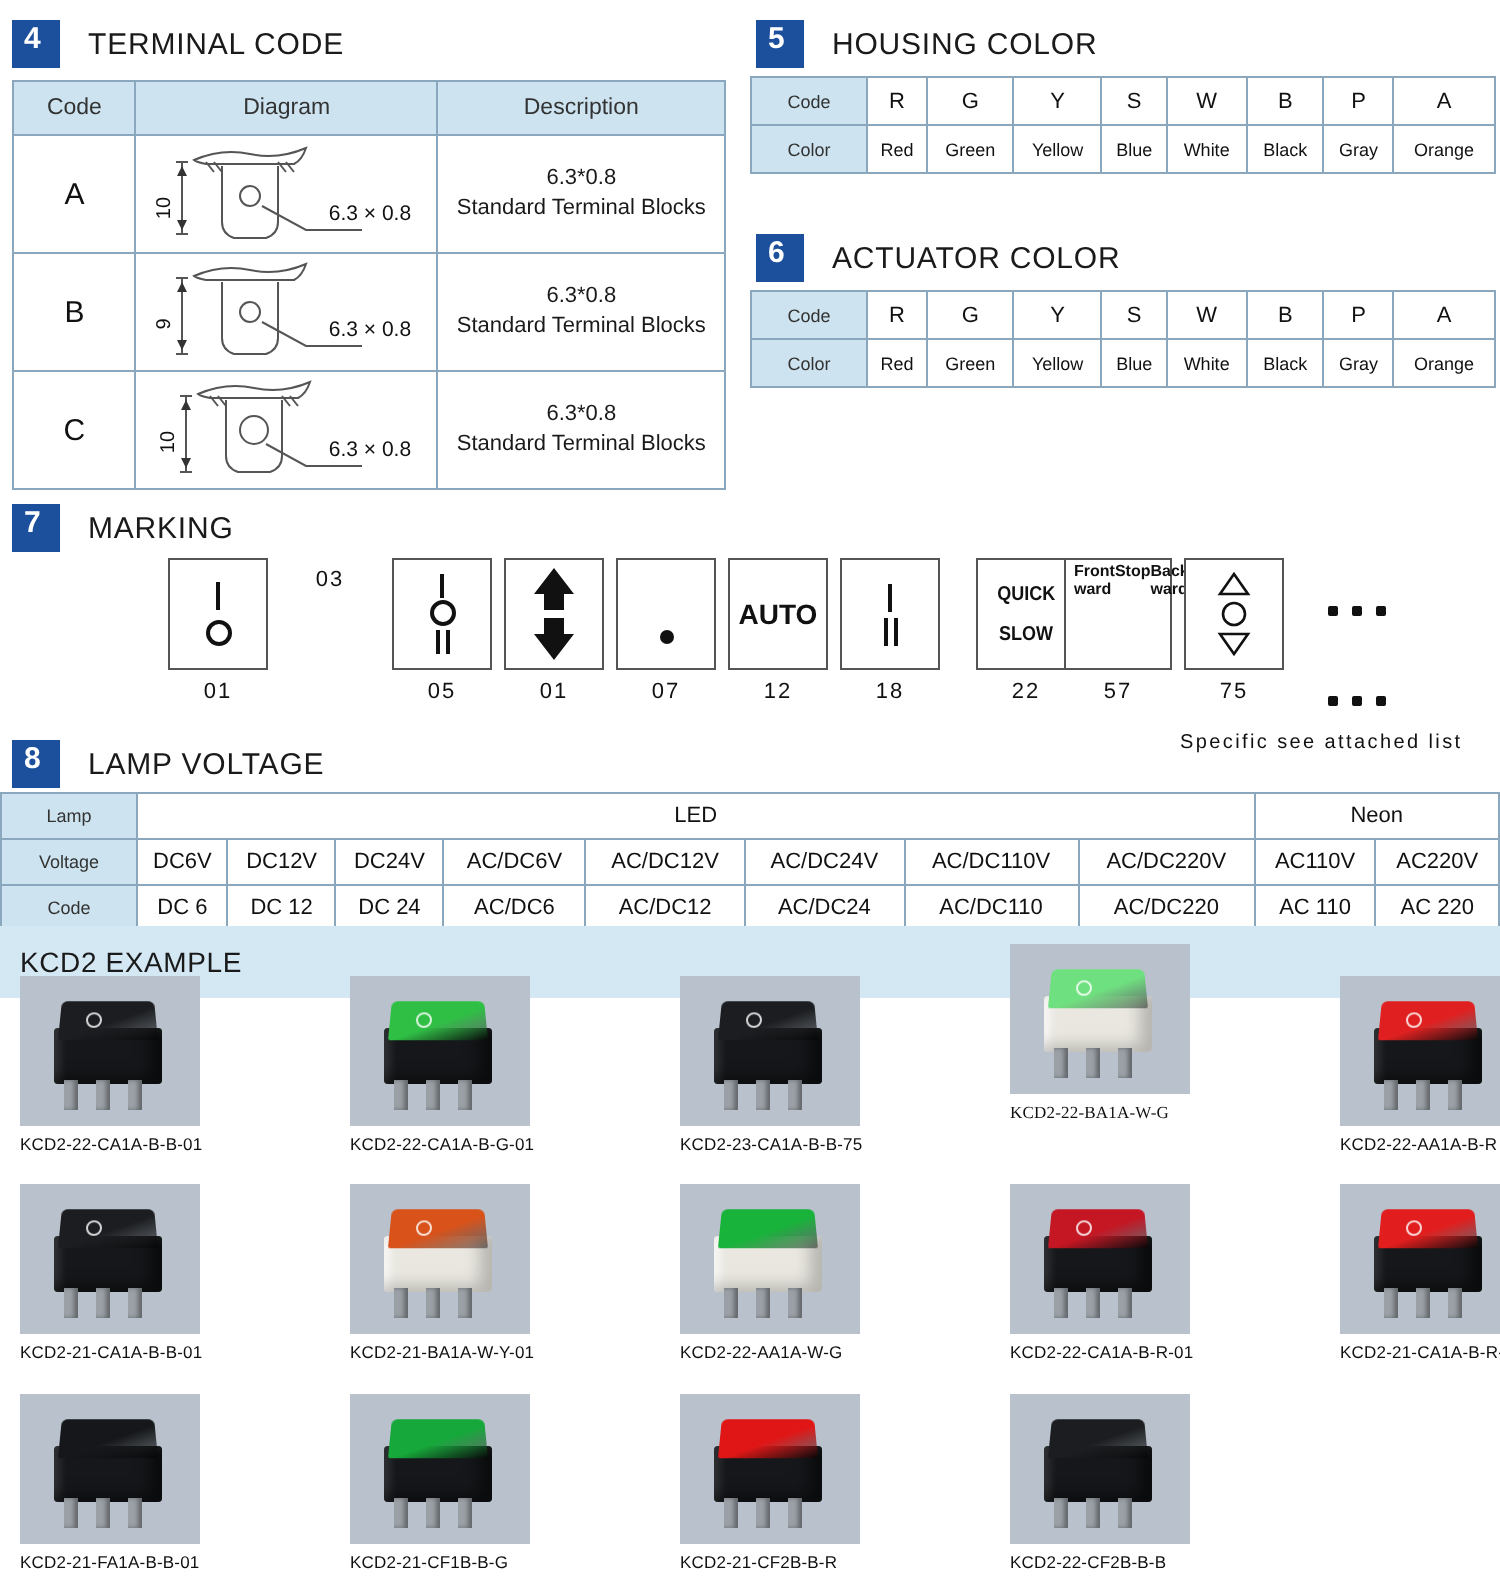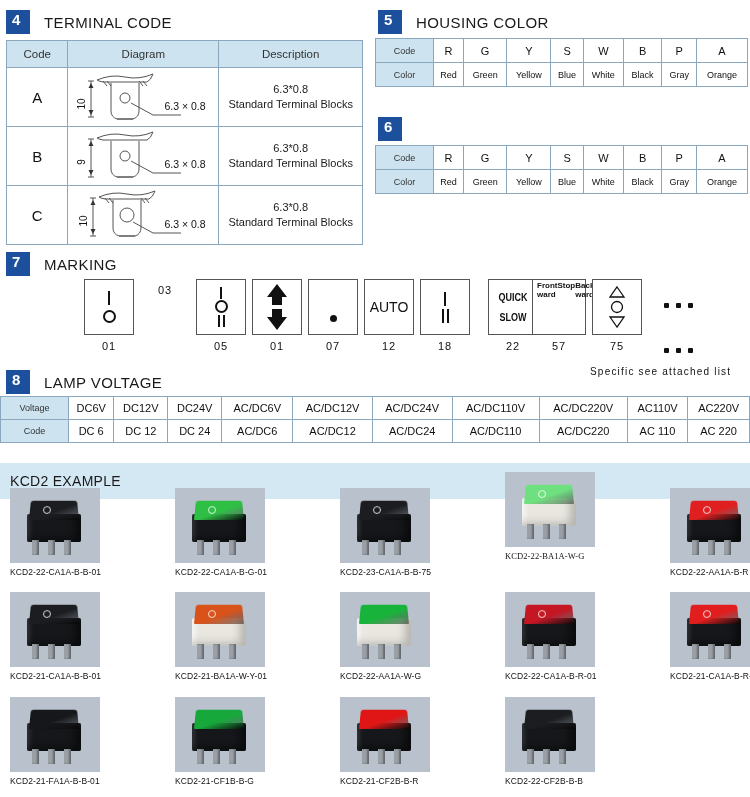--- a/index.html
+++ b/index.html
@@ -55,21 +55,21 @@
   .mark-num{
     font-size:11px;text-align:center;width:50px;margin-top:5px;letter-spacing:1px;color:#111;
   }
   .mk-ctr{width:100%;height:100%;display:flex;flex-direction:column;
           align-items:center;justify-content:space-around;}
   .bar-v{width:2px;height:14px;background:#111;}
   .ring{width:13px;height:13px;border:2px solid #111;border-radius:50%;box-sizing:border-box;}
   .dot{width:7px;height:7px;border-radius:50%;background:#111;}
   .txt-on{font-size:13px;font-weight:700;font-family:"Liberation Sans",sans-serif;
           transform:scaleX(.8);letter-spacing:0px;}
-  .txt-auto{font-size:14px;font-weight:400;}
+  .txt-auto{font-size:14px;font-weight:700;}
   .txt-qs{font-size:10px;font-weight:700;transform:scaleX(.9);}
   .two-bar{display:flex;gap:3px;}
   .dots3{display:flex;gap:7px;align-items:center;}
   .dots3 i{width:5px;height:5px;background:#111;display:block;border-radius:1px;}
   .note-spec{font-size:10px;letter-spacing:1.2px;color:#111;}
 
   
   #lamp-table{width:750px;}
   #lamp-table td{height:20px;font-size:11px;border:1px solid #8aa7bd;}
   #lamp-table td.lab{width:65px;font-size:9px;color:#333;}
@@ -225,20 +225,21 @@
     <td class="col-v">White</td>
     <td class="col-v">Black</td>
     <td class="col-v">Gray</td>
     <td class="col-v">Orange</td>
   </tr>
 </tbody>
   </table>
 
 <div class="abs sec-head" style="left:378px;top:117px;">
   <div class="sec-num">6</div>
+  <div class="sec-title">ACTUATOR  COLOR</div>
 </div>
 <table class="tbl abs color-tbl" style="left:375px;top:145px;">
   <tbody>
       <tr>
     <td class="lab lbl-blue">Code</td>
     <td class="code-v">R</td>
     <td class="code-v">G</td>
     <td class="code-v">Y</td>
     <td class="code-v">S</td>
     <td class="code-v">W</td>
@@ -391,20 +392,25 @@
     <i></i>
 </div>
 <div class="abs note-spec" style="left:590px;top:366px;">Specific see attached list</div>
 
 <div class="abs sec-head" style="left:6px;top:370px;">
   <div class="sec-num">8</div>
   <div class="sec-title">LAMP VOLTAGE</div>
 </div>
 <table class="tbl abs" id="lamp-table" style="left:0px;top:396px;width:750px;">
   <tbody>
+      <tr>
+    <td class="lab lbl-blue">Lamp</td>
+    <td colspan="8">LED</td>
+    <td colspan="2">Neon</td>
+  </tr>
   <tr>
     <td class="lab lbl-blue">Voltage</td>
     <td>DC6V</td>
     <td>DC12V</td>
     <td>DC24V</td>
     <td>AC/DC6V</td>
     <td>AC/DC12V</td>
     <td>AC/DC24V</td>
     <td>AC/DC110V</td>
     <td>AC/DC220V</td>

